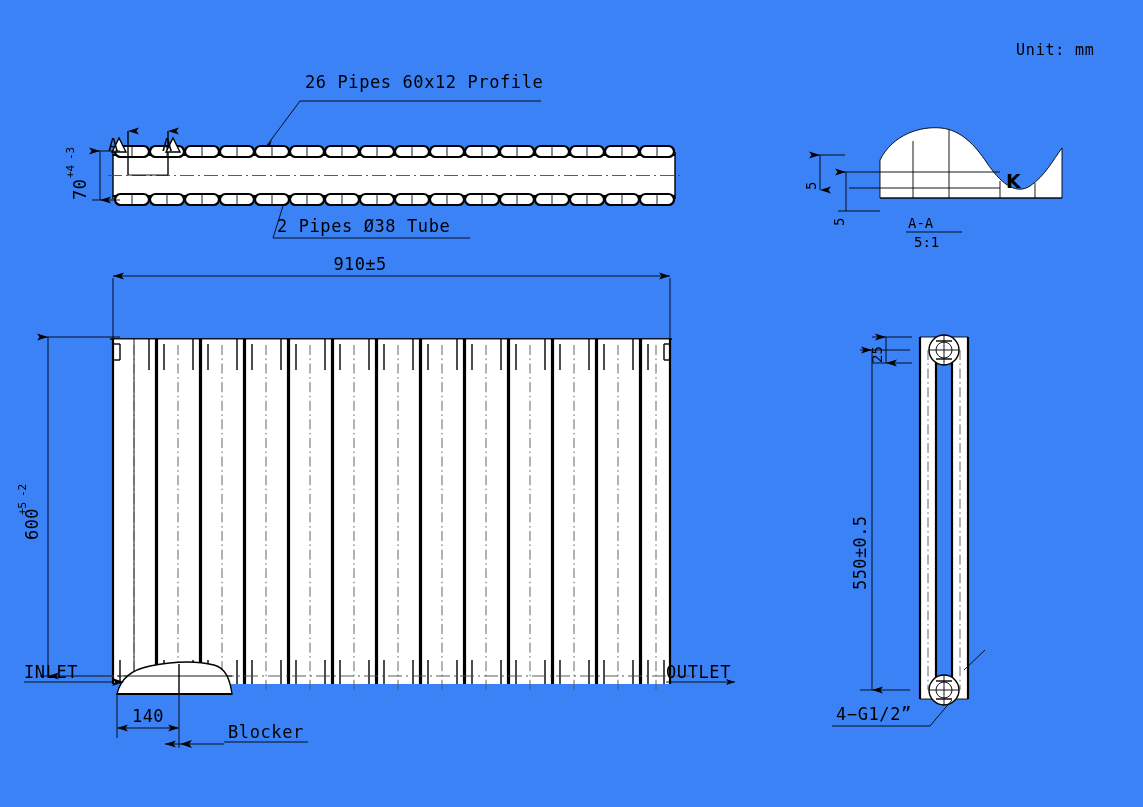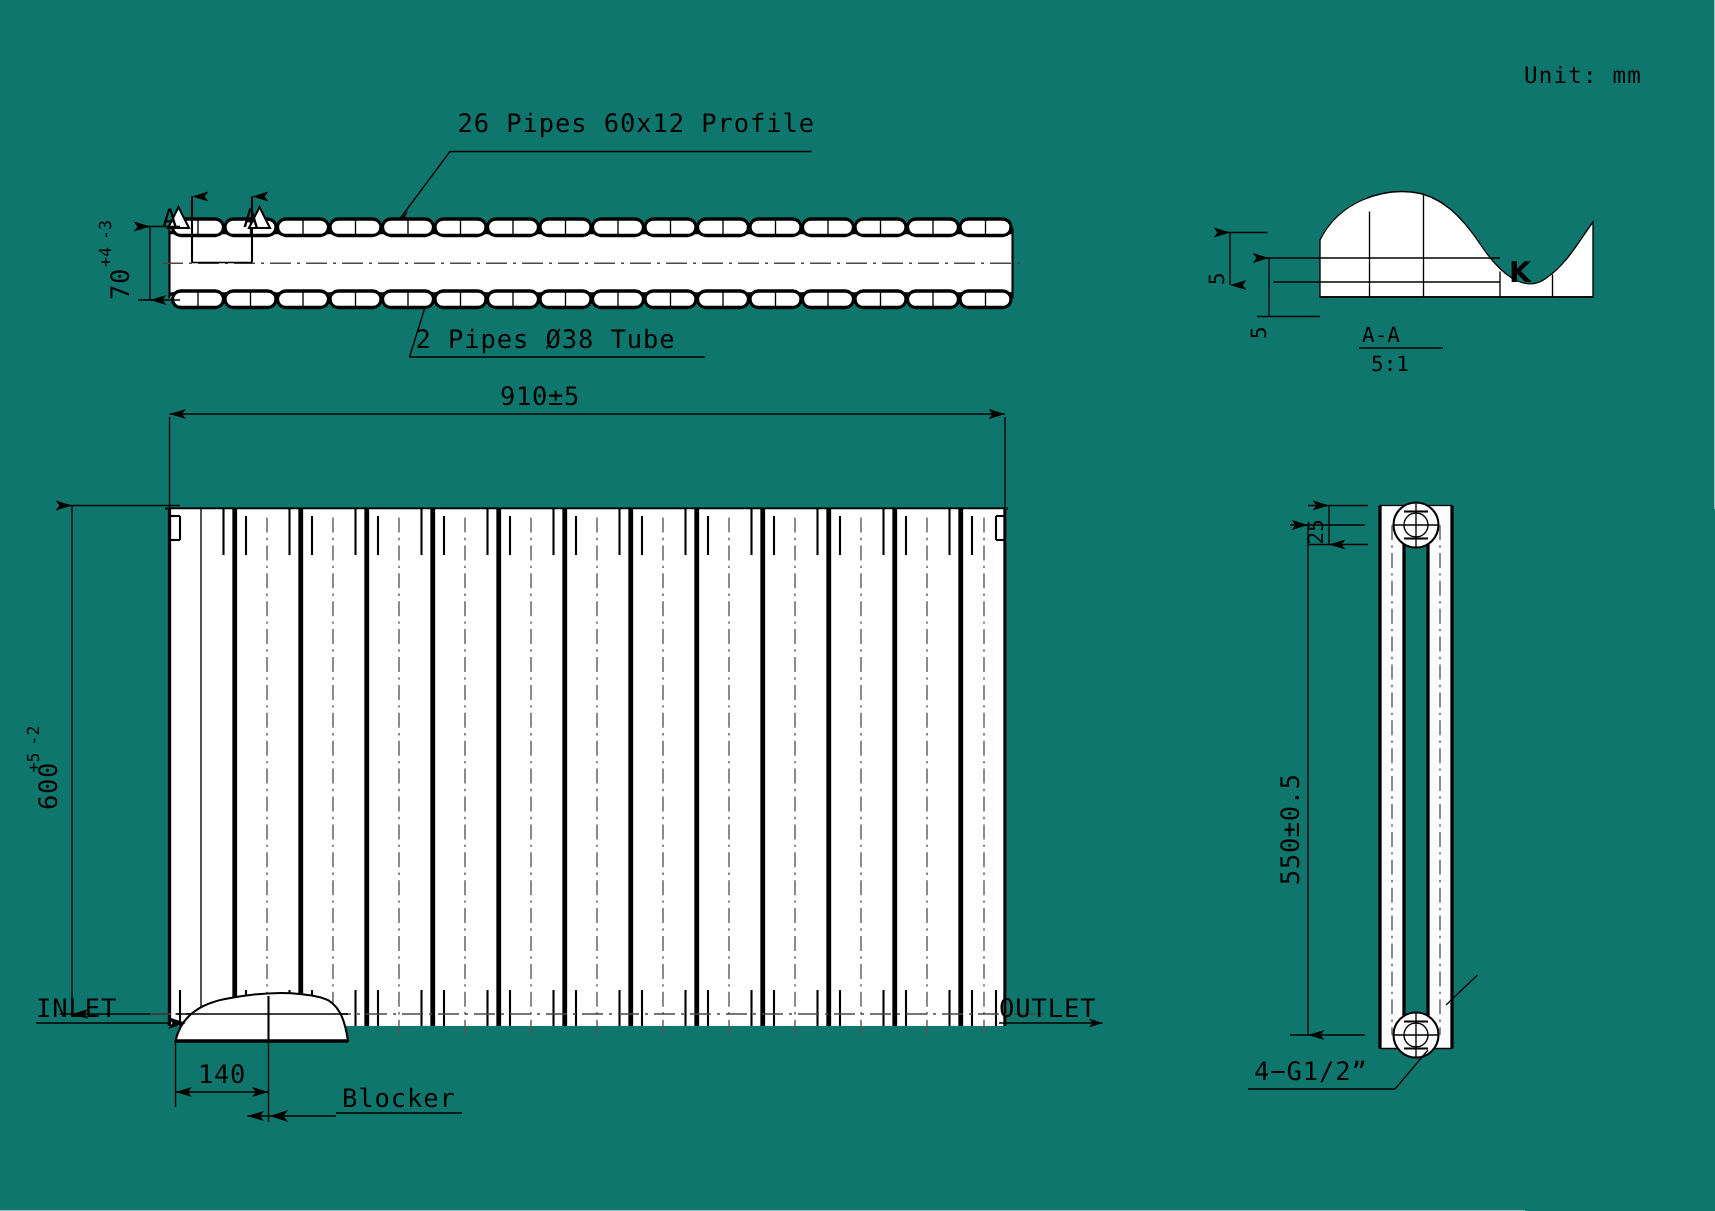--- a/index.html
+++ b/index.html
@@ -8,21 +8,21 @@
     padding: 0;
     background: #ffffff;
   }
   body {
     font-family: "DejaVu Sans Mono", "Liberation Mono", monospace;
   }
   #drawing-root {
     position: relative;
     width: 1143px;
     height: 807px;
-    background: #0f766e;
+    background: #3b82f6;
     overflow: hidden;
   }
   svg.sheet {
     display: block;
     width: 1143px;
     height: 807px;
   }
   text {
     font-family: "DejaVu Sans Mono", "Liberation Mono", monospace;
     fill: #000000;

